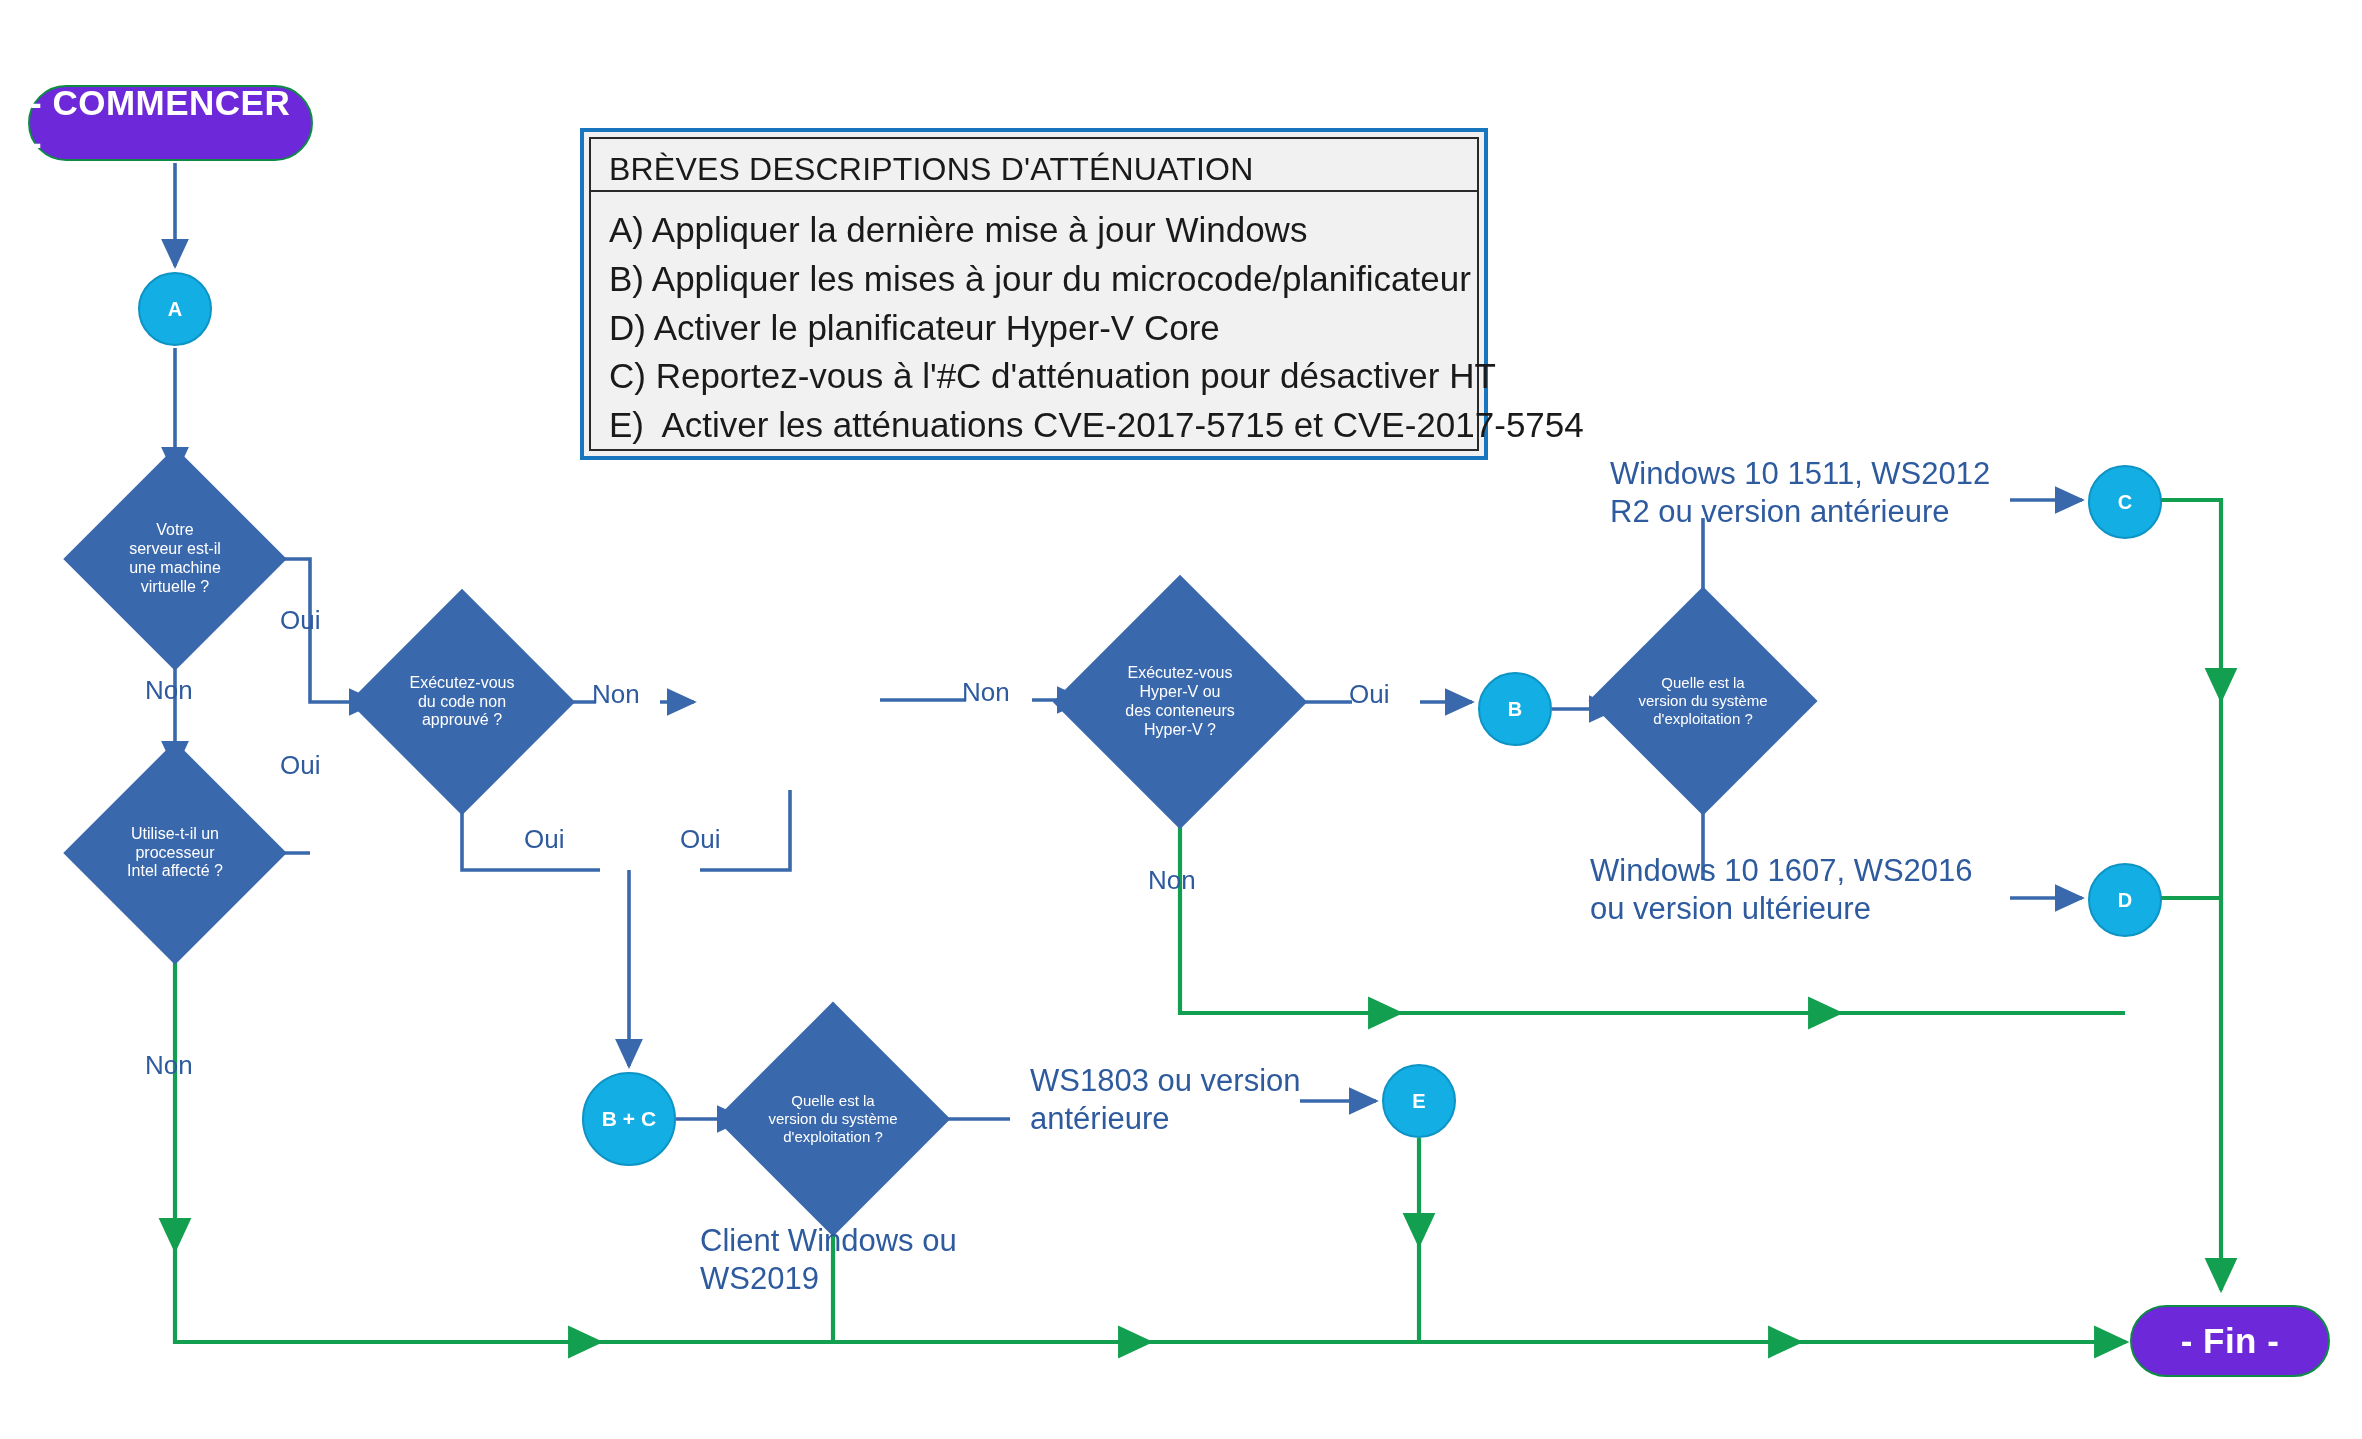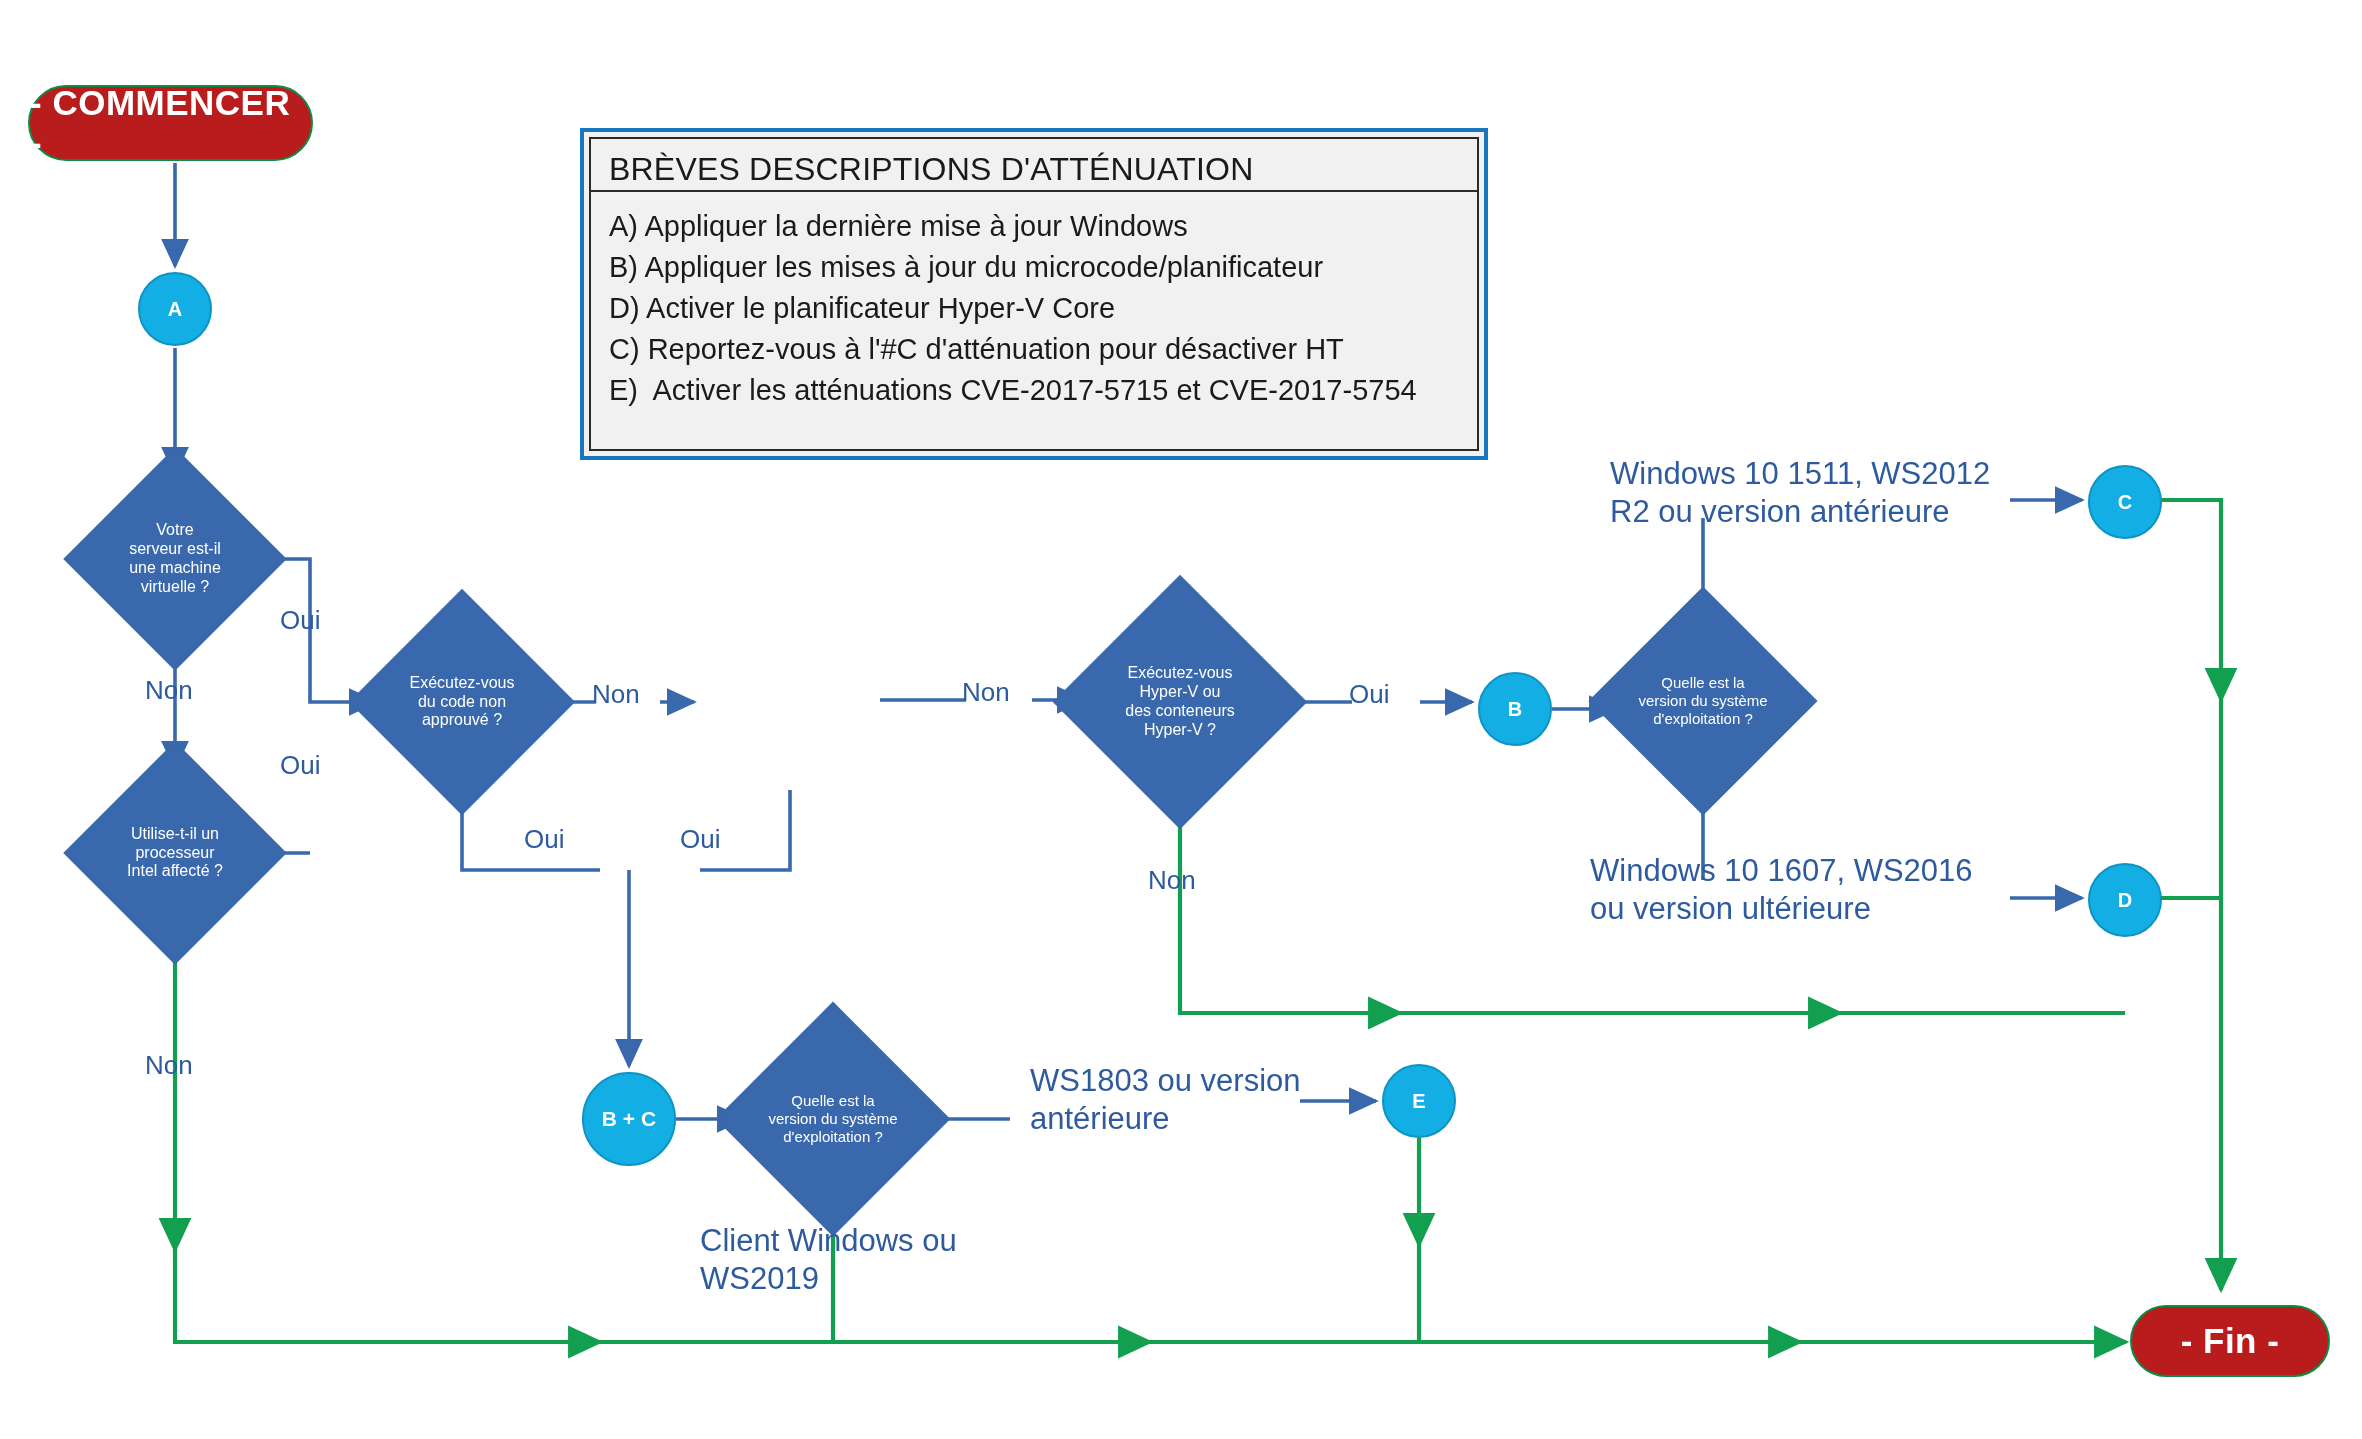--- a/index.html
+++ b/index.html
@@ -9,21 +9,21 @@
     width:2362px;
     height:1439px;
     background:#ffffff;
     overflow:hidden;
   }
   #edges{position:absolute;left:0;top:0;width:2362px;height:1439px;}
 
   
   .terminator{
     position:absolute;
-    background:#b91c1c;
+    background:#6d28d9;
     border:2px solid #0E8C45;
     border-radius:999px;
     color:#ffffff;
     display:flex;align-items:center;justify-content:center;
     font-weight:600;
     letter-spacing:.5px;
     box-sizing:border-box;
   }
   #node-start{left:28px;top:85px;width:285px;height:76px;font-size:35px;}
   #node-end{left:2130px;top:1305px;width:200px;height:72px;font-size:35px;}
@@ -107,21 +107,21 @@
     color:#1A1A1A;
     padding:12px 18px 2px 18px;
     border-bottom:2px solid #2A2A2A;
     letter-spacing:.2px;
   }
   #legend-list{
     padding:16px 18px 10px 18px;
     display:flex;flex-direction:column;gap:4px;
   }
   .legend-item{
-    font-size:29px;
+    font-size:35px;
     color:#1A1A1A;
     line-height:1.28;
     white-space:pre;
   }
 </style>
 </head>
 <body>
 
 <div id="stage">
 

